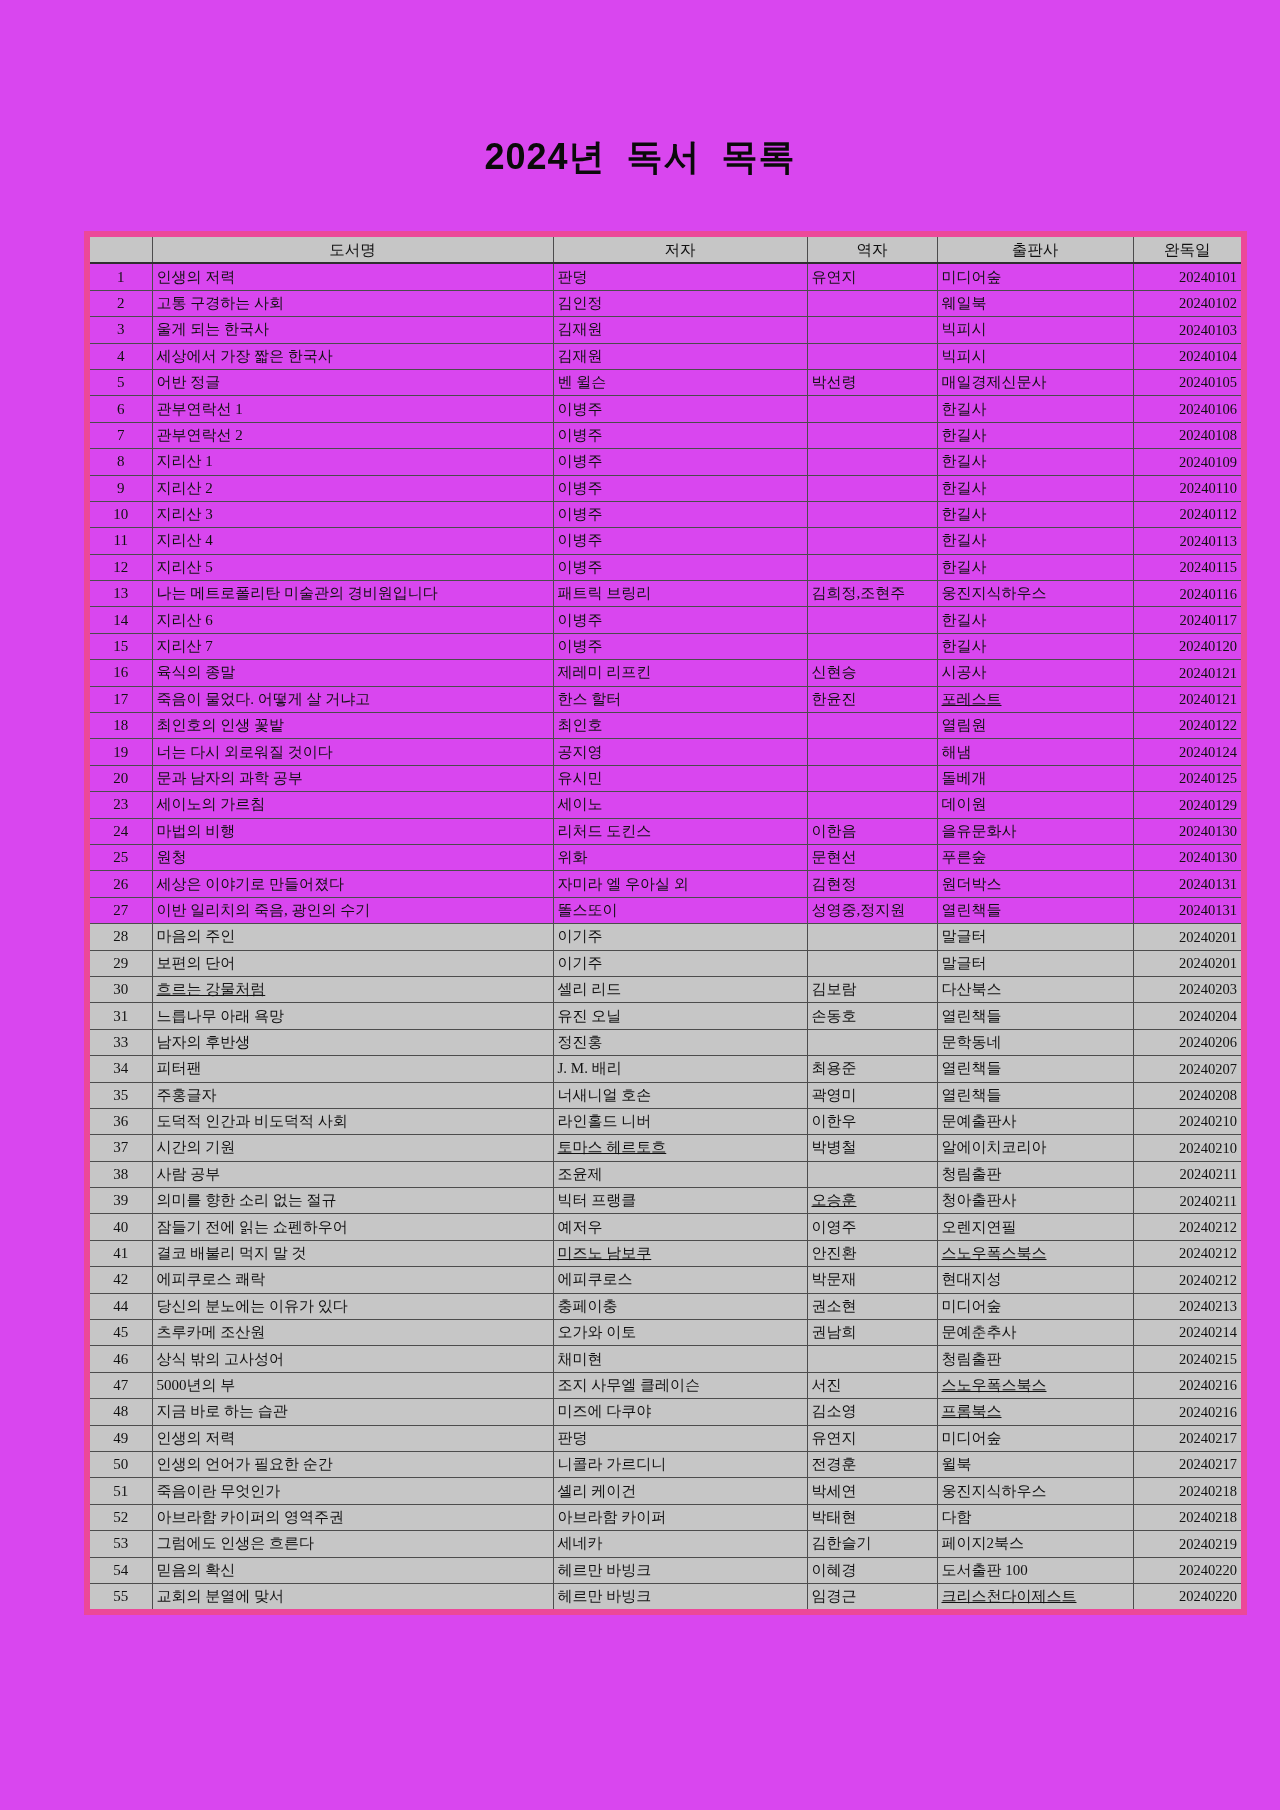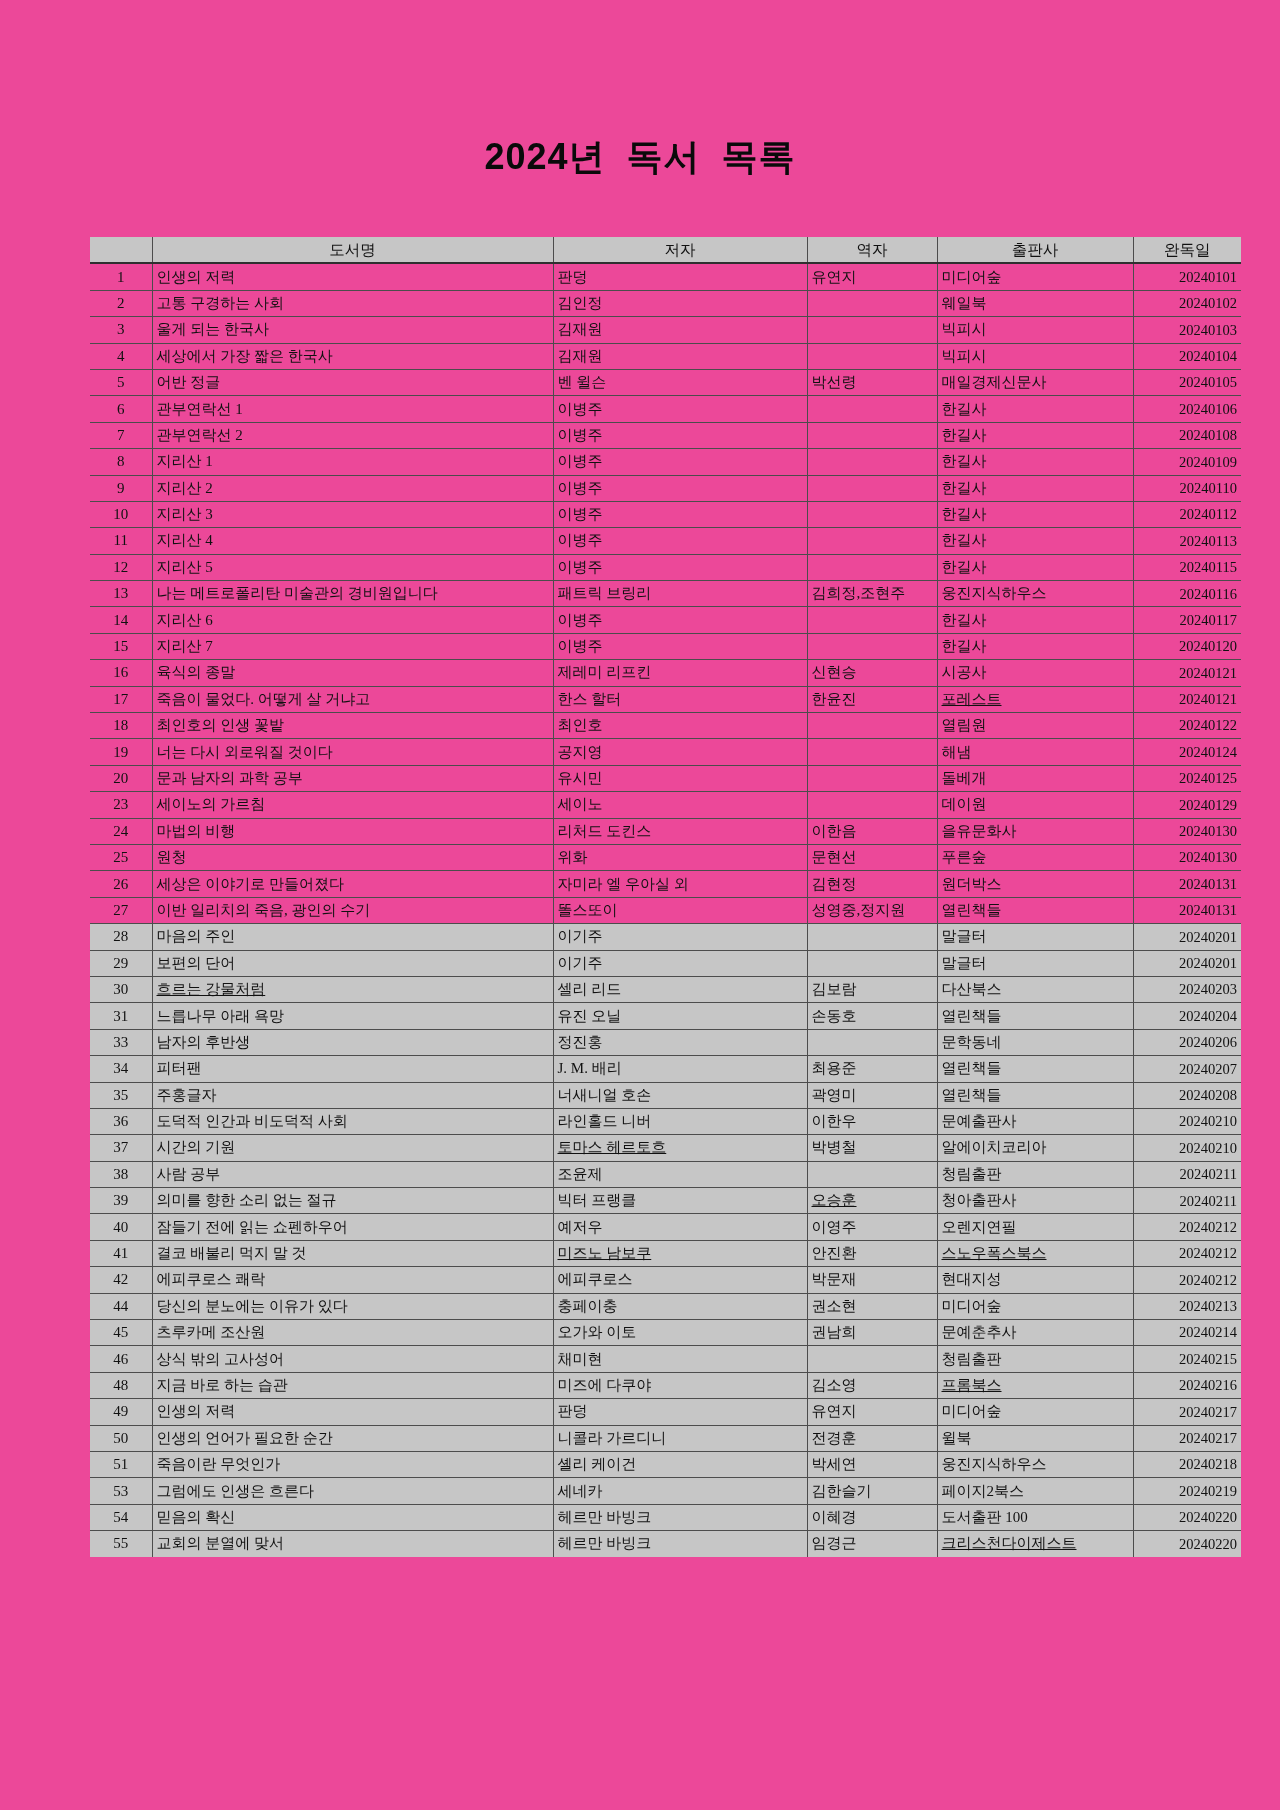--- a/index.html
+++ b/index.html
@@ -1,19 +1,19 @@
 <!DOCTYPE html>
 <html><head>
 <meta charset="utf-8">
 <style>
   html,body{margin:0;padding:0;background:#ffffff;}
   .page{
     position:relative;
     width:1280px;height:1810px;
-    background:#ec4899;
+    background:#d946ef;
     font-family:"Liberation Serif","DejaVu Serif",serif;
     color:#111111;
     overflow:hidden;
   }
   .doc-title{
     position:absolute;
     top:133px;left:0;width:100%;
     text-align:center;
     font-family:"Liberation Sans","DejaVu Sans",sans-serif;
     font-weight:bold;
@@ -412,20 +412,28 @@
         </tr>
         <tr class="shaded">
           <td class="col-no"><span>46</span></td>
           <td class="col-title"><span>상식 밖의 고사성어</span></td>
           <td class="col-author"><span>채미현</span></td>
           <td class="col-translator"><span></span></td>
           <td class="col-publisher"><span>청림출판</span></td>
           <td class="col-date"><span>20240215</span></td>
         </tr>
         <tr class="shaded">
+          <td class="col-no"><span>47</span></td>
+          <td class="col-title"><span>5000년의 부</span></td>
+          <td class="col-author"><span>조지 사무엘 클레이슨</span></td>
+          <td class="col-translator"><span>서진</span></td>
+          <td class="col-publisher"><span class="u">스노우폭스북스</span></td>
+          <td class="col-date"><span>20240216</span></td>
+        </tr>
+        <tr class="shaded">
           <td class="col-no"><span>48</span></td>
           <td class="col-title"><span>지금 바로 하는 습관</span></td>
           <td class="col-author"><span>미즈에 다쿠야</span></td>
           <td class="col-translator"><span>김소영</span></td>
           <td class="col-publisher"><span class="u">프롬북스</span></td>
           <td class="col-date"><span>20240216</span></td>
         </tr>
         <tr class="shaded">
           <td class="col-no"><span>49</span></td>
           <td class="col-title"><span>인생의 저력</span></td>
@@ -444,20 +452,28 @@
         </tr>
         <tr class="shaded">
           <td class="col-no"><span>51</span></td>
           <td class="col-title"><span>죽음이란 무엇인가</span></td>
           <td class="col-author"><span>셸리 케이건</span></td>
           <td class="col-translator"><span>박세연</span></td>
           <td class="col-publisher"><span>웅진지식하우스</span></td>
           <td class="col-date"><span>20240218</span></td>
         </tr>
         <tr class="shaded">
+          <td class="col-no"><span>52</span></td>
+          <td class="col-title"><span>아브라함 카이퍼의 영역주권</span></td>
+          <td class="col-author"><span>아브라함 카이퍼</span></td>
+          <td class="col-translator"><span>박태현</span></td>
+          <td class="col-publisher"><span>다함</span></td>
+          <td class="col-date"><span>20240218</span></td>
+        </tr>
+        <tr class="shaded">
           <td class="col-no"><span>53</span></td>
           <td class="col-title"><span>그럼에도 인생은 흐른다</span></td>
           <td class="col-author"><span>세네카</span></td>
           <td class="col-translator"><span>김한슬기</span></td>
           <td class="col-publisher"><span>페이지2북스</span></td>
           <td class="col-date"><span>20240219</span></td>
         </tr>
         <tr class="shaded">
           <td class="col-no"><span>54</span></td>
           <td class="col-title"><span>믿음의 확신</span></td>

